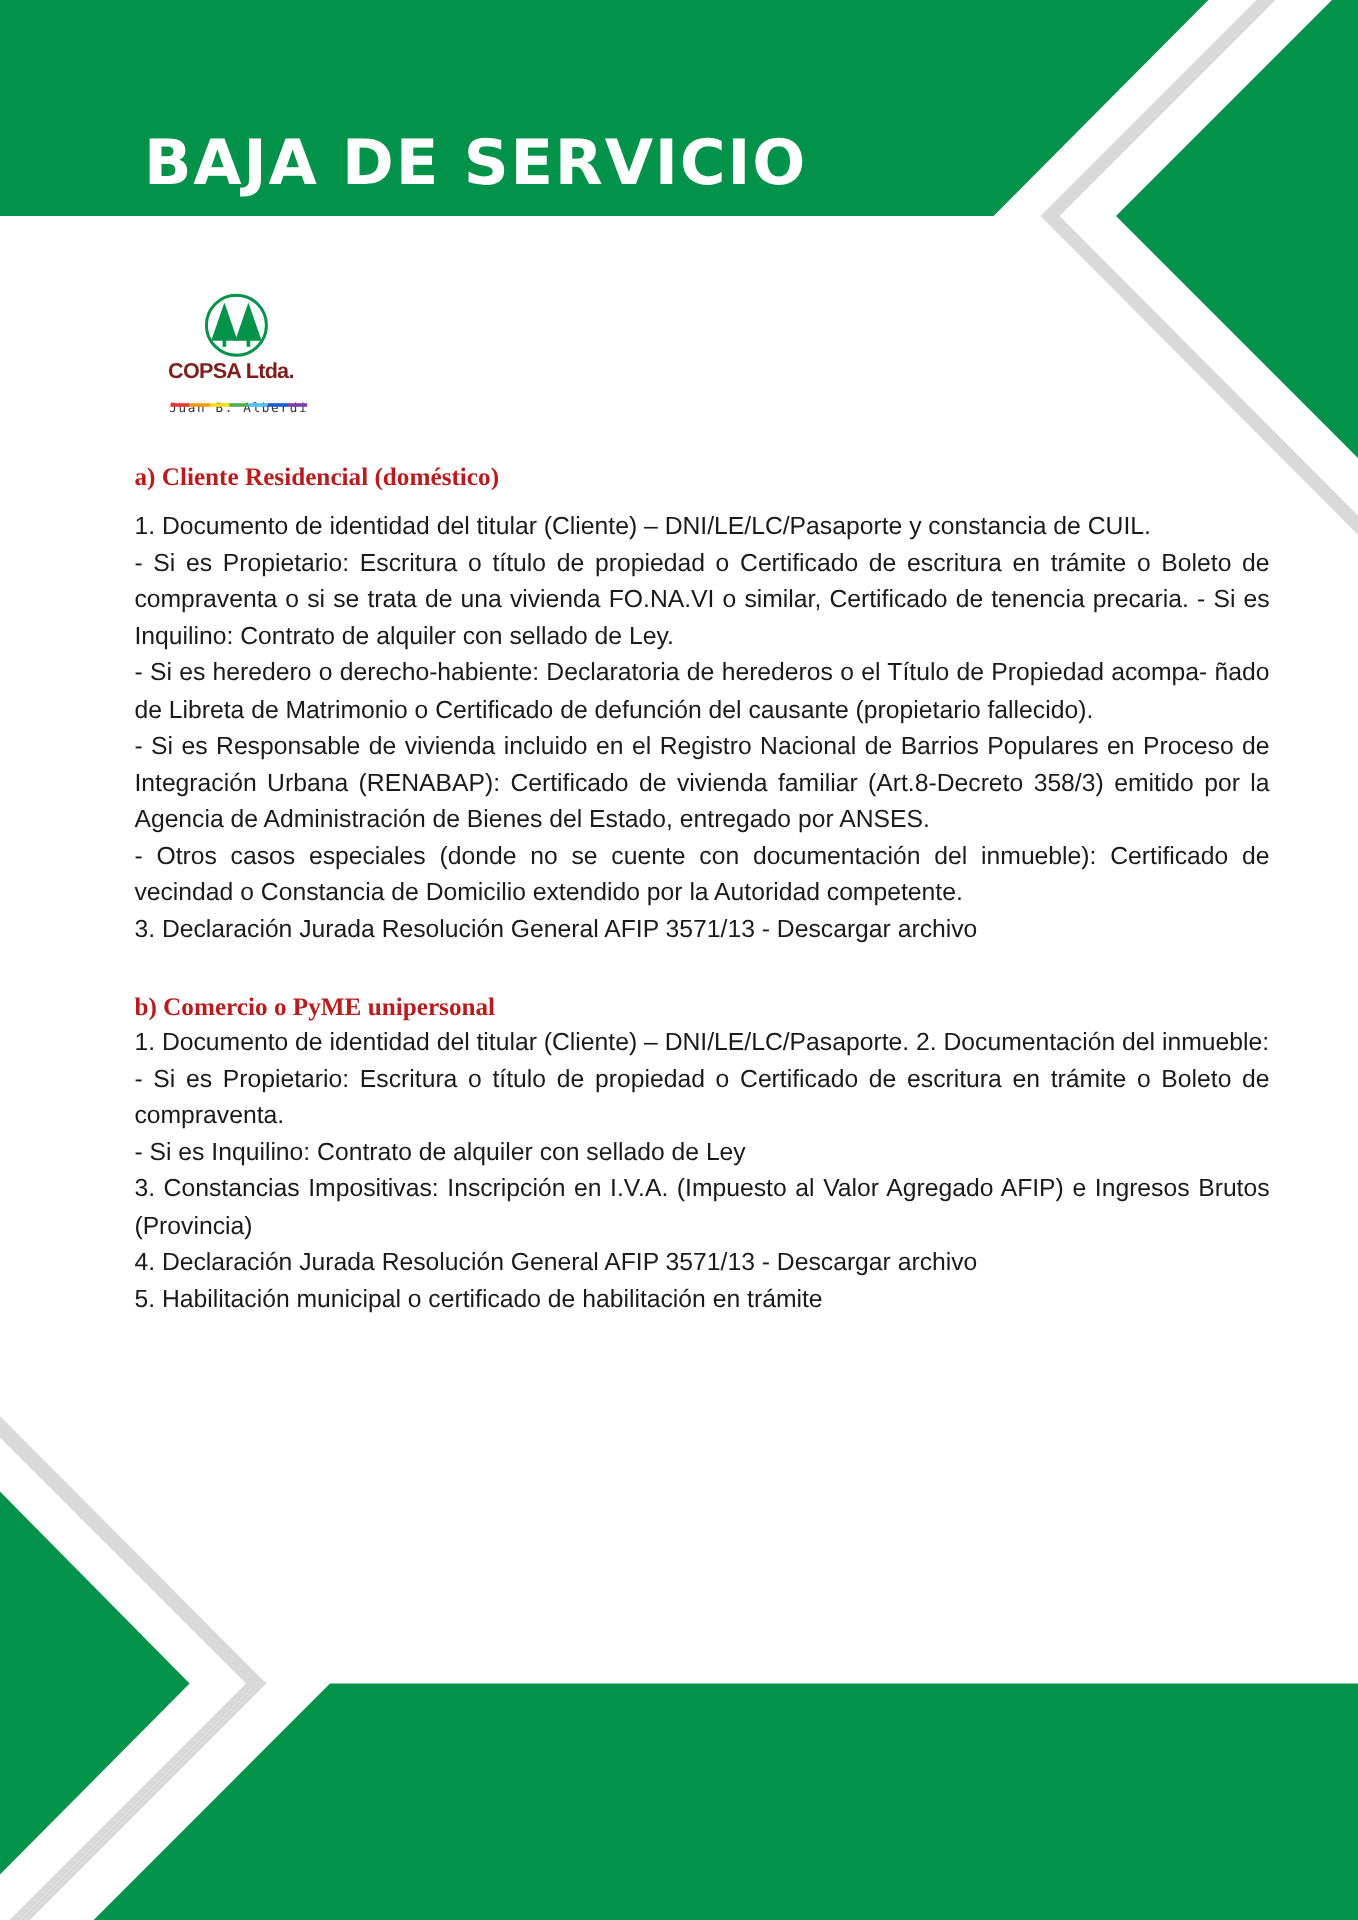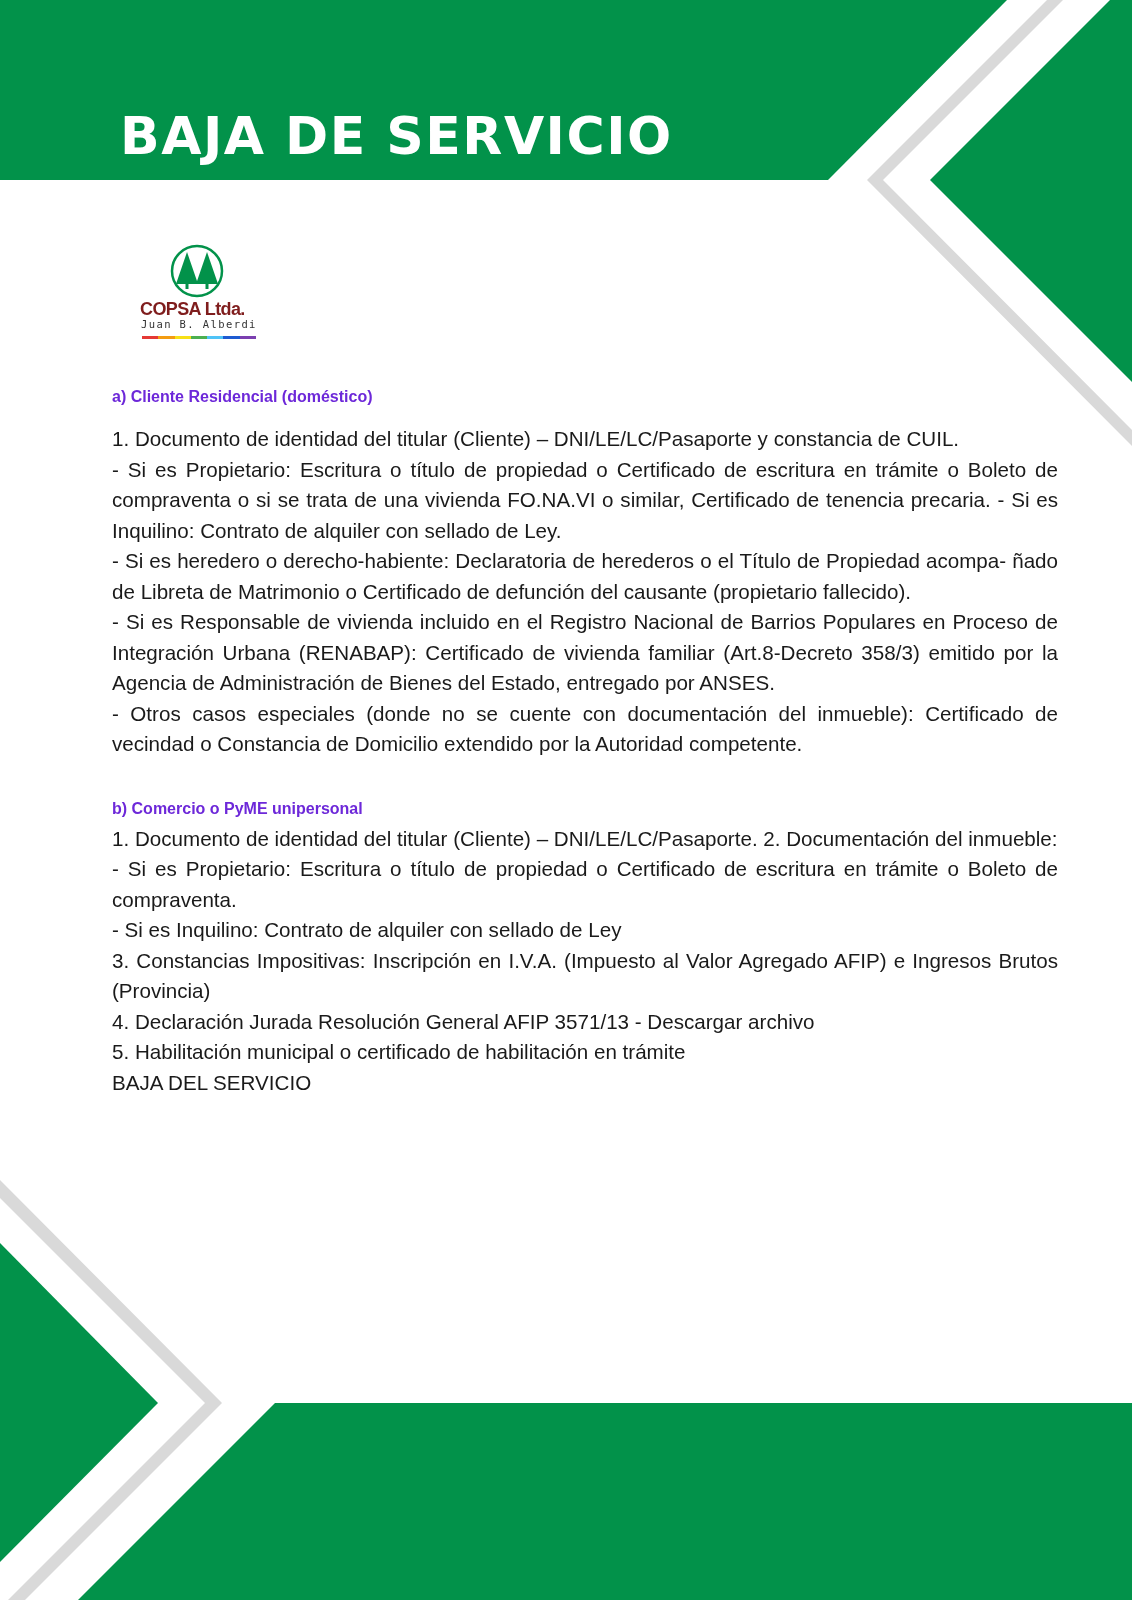--- a/index.html
+++ b/index.html
@@ -6,25 +6,25 @@
   body { width: 1132px; height: 1600px; position: relative; overflow: hidden; background: #ffffff; font-family: "DejaVu Sans", sans-serif; }
   .deco { position: absolute; left: 0; top: 0; width: 1132px; height: 1600px; }
   .title {
     position: absolute; left: 120px; top: 108px;
     font-family: "DejaVu Sans", sans-serif; font-weight: bold;
     font-size: 52px; letter-spacing: 1.5px; color: #ffffff; line-height: 56px;
     margin: 0;
   }
   .logo { position: absolute; left: 138px; top: 240px; width: 124px; height: 104px; }
   .logo-name { position: absolute; left: 2px; top: 60px; font-family: "Liberation Sans", sans-serif; font-weight: bold; font-size: 18px; letter-spacing: -0.6px; color: #7f1d1d; line-height: 18px; }
-  .logo-sub { position: absolute; left: 3px; top: 78px; font-family: "DejaVu Sans Mono", monospace; font-size: 10.5px; letter-spacing: 1.4px; color: #333; line-height: 12px; }
+  .logo-sub { position: absolute; left: 3px; top: 94px; font-family: "DejaVu Sans Mono", monospace; font-size: 10.5px; letter-spacing: 1.4px; color: #333; line-height: 12px; }
   .rainbow { position: absolute; left: 4px; top: 96px; width: 114px; height: 3px; display: flex; }
   .rainbow span { flex: 1; height: 3px; }
   .content { position: absolute; left: 112px; top: 384px; width: 946px; }
-  .section-heading { font-family: Liberation Sans, sans-serif; font-weight: bold; font-size: 16px; color: #6d28d9; margin: 0; line-height: 26px; }
+  .section-heading { font-family: Liberation Serif, serif; font-weight: bold; font-size: 21px; color: #b91c1c; margin: 0; line-height: 26px; }
   .body-text { font-family: Liberation Sans, sans-serif; font-size: 20.6px; line-height: 30.5px; color: #1a1a1a; text-align: justify; margin: 0; }
   .body-text p { margin: 0; }
   .sec-a .section-heading { margin-bottom: 14px; }
   .sec-b { margin-top: 36px; }
   .sec-b .section-heading { margin-bottom: 2px; }
   .closing { font-family: "Liberation Sans", sans-serif; font-size: 20.6px; line-height: 30.5px; color: #1a1a1a; margin: 0; }
 </style>
 </head>
 <body>
 
@@ -68,28 +68,28 @@
 
 <div class="content">
   <div class="sec-a">
     <h2 class="section-heading">a) Cliente Residencial (doméstico)</h2>
     <div class="body-text">
       <p>1. Documento de identidad del titular (Cliente) – DNI/LE/LC/Pasaporte y constancia de CUIL.</p>
       <p>- Si es Propietario: Escritura o título de propiedad o Certificado de escritura en trámite o Boleto de compraventa o si se trata de una vivienda FO.NA.VI o similar, Certificado de tenencia precaria. - Si es Inquilino: Contrato de alquiler con sellado de Ley.</p>
       <p>- Si es heredero o derecho-habiente: Declaratoria de herederos o el Título de Propiedad acompa- ñado de Libreta de Matrimonio o Certificado de defunción del causante (propietario fallecido).</p>
       <p>- Si es Responsable de vivienda incluido en el Registro Nacional de Barrios Populares en Proceso de Integración Urbana (RENABAP): Certificado de vivienda familiar (Art.8-Decreto 358/3) emitido por la Agencia de Administración de Bienes del Estado, entregado por ANSES.</p>
       <p>- Otros casos especiales (donde no se cuente con documentación del inmueble): Certificado de vecindad o Constancia de Domicilio extendido por la Autoridad competente.</p>
+      <p>3. Declaración Jurada Resolución General AFIP 3571/13 - Descargar archivo</p>
     </div>
   </div>
 
   <div class="sec-b">
     <h2 class="section-heading">b) Comercio o PyME unipersonal</h2>
     <div class="body-text">
       <p>1. Documento de identidad del titular (Cliente) – DNI/LE/LC/Pasaporte. 2. Documentación del inmueble:</p>
       <p>- Si es Propietario: Escritura o título de propiedad o Certificado de escritura en trámite o Boleto de compraventa.</p>
       <p>- Si es Inquilino: Contrato de alquiler con sellado de Ley</p>
       <p>3. Constancias Impositivas: Inscripción en I.V.A. (Impuesto al Valor Agregado AFIP) e Ingresos Brutos (Provincia)</p>
       <p>4. Declaración Jurada Resolución General AFIP 3571/13 - Descargar archivo</p>
       <p>5. Habilitación municipal o certificado de habilitación en trámite</p>
     </div>
-    <p class="closing">BAJA DEL SERVICIO</p>
   </div>
 </div>
 
 </body></html>

